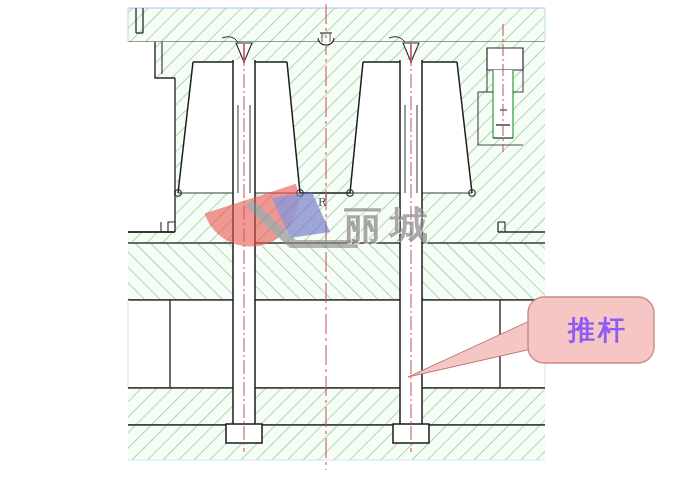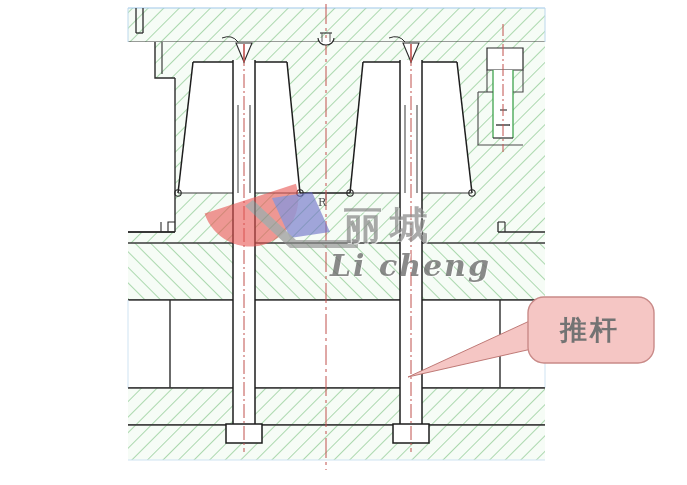--- a/index.html
+++ b/index.html
@@ -3,23 +3,24 @@
 <meta charset="utf-8">
 <style>
   html,body{margin:0;padding:0;background:#ffffff;}
   body{width:687px;height:485px;overflow:hidden;
        font-family:"Liberation Sans","DejaVu Sans",sans-serif;}
   #stage{position:relative;width:687px;height:485px;background:#ffffff;}
   #dwg{position:absolute;left:0;top:0;width:687px;height:485px;}
   .callout-text{
     position:absolute;left:530px;top:300px;width:120px;height:60px;
     display:flex;align-items:center;justify-content:center;
-    font-size:27px;font-weight:bold;color:#737373;letter-spacing:3px;
+    font-size:27px;font-weight:bold;color:#8b5cf6;letter-spacing:3px;
     font-family:"DejaVu Sans","Liberation Sans",sans-serif;
     pointer-events:none;
+    padding-left:8px;
   }
   .wm-cn{
     position:absolute;left:344px;top:200px;
     font-size:38px;font-weight:bold;color:#8a8a8a;opacity:.72;
     letter-spacing:8px;font-family:"DejaVu Serif","Liberation Serif",serif;
     pointer-events:none;text-shadow:1px 1px 0 #ffffff;
   }
   .wm-en{
     position:absolute;left:330px;top:248px;
     font-size:30px;font-style:italic;font-weight:bold;color:#6e6e6e;
@@ -247,17 +248,16 @@
     <g>
       <rect x="528" y="297" width="126" height="66" rx="16" ry="16" fill="#f5c6c4" stroke="#c98a88" stroke-width="1.4"></rect>
     </g>
 
   </svg>
 
   <div class="callout-text">推杆</div>
 
   <div class="wm-cn">丽城</div>
 
-  <div class="wm-en">Li cheng</div>
 
   <div class="rlabel">R</div>
 
 </div>
 
 </body></html>

